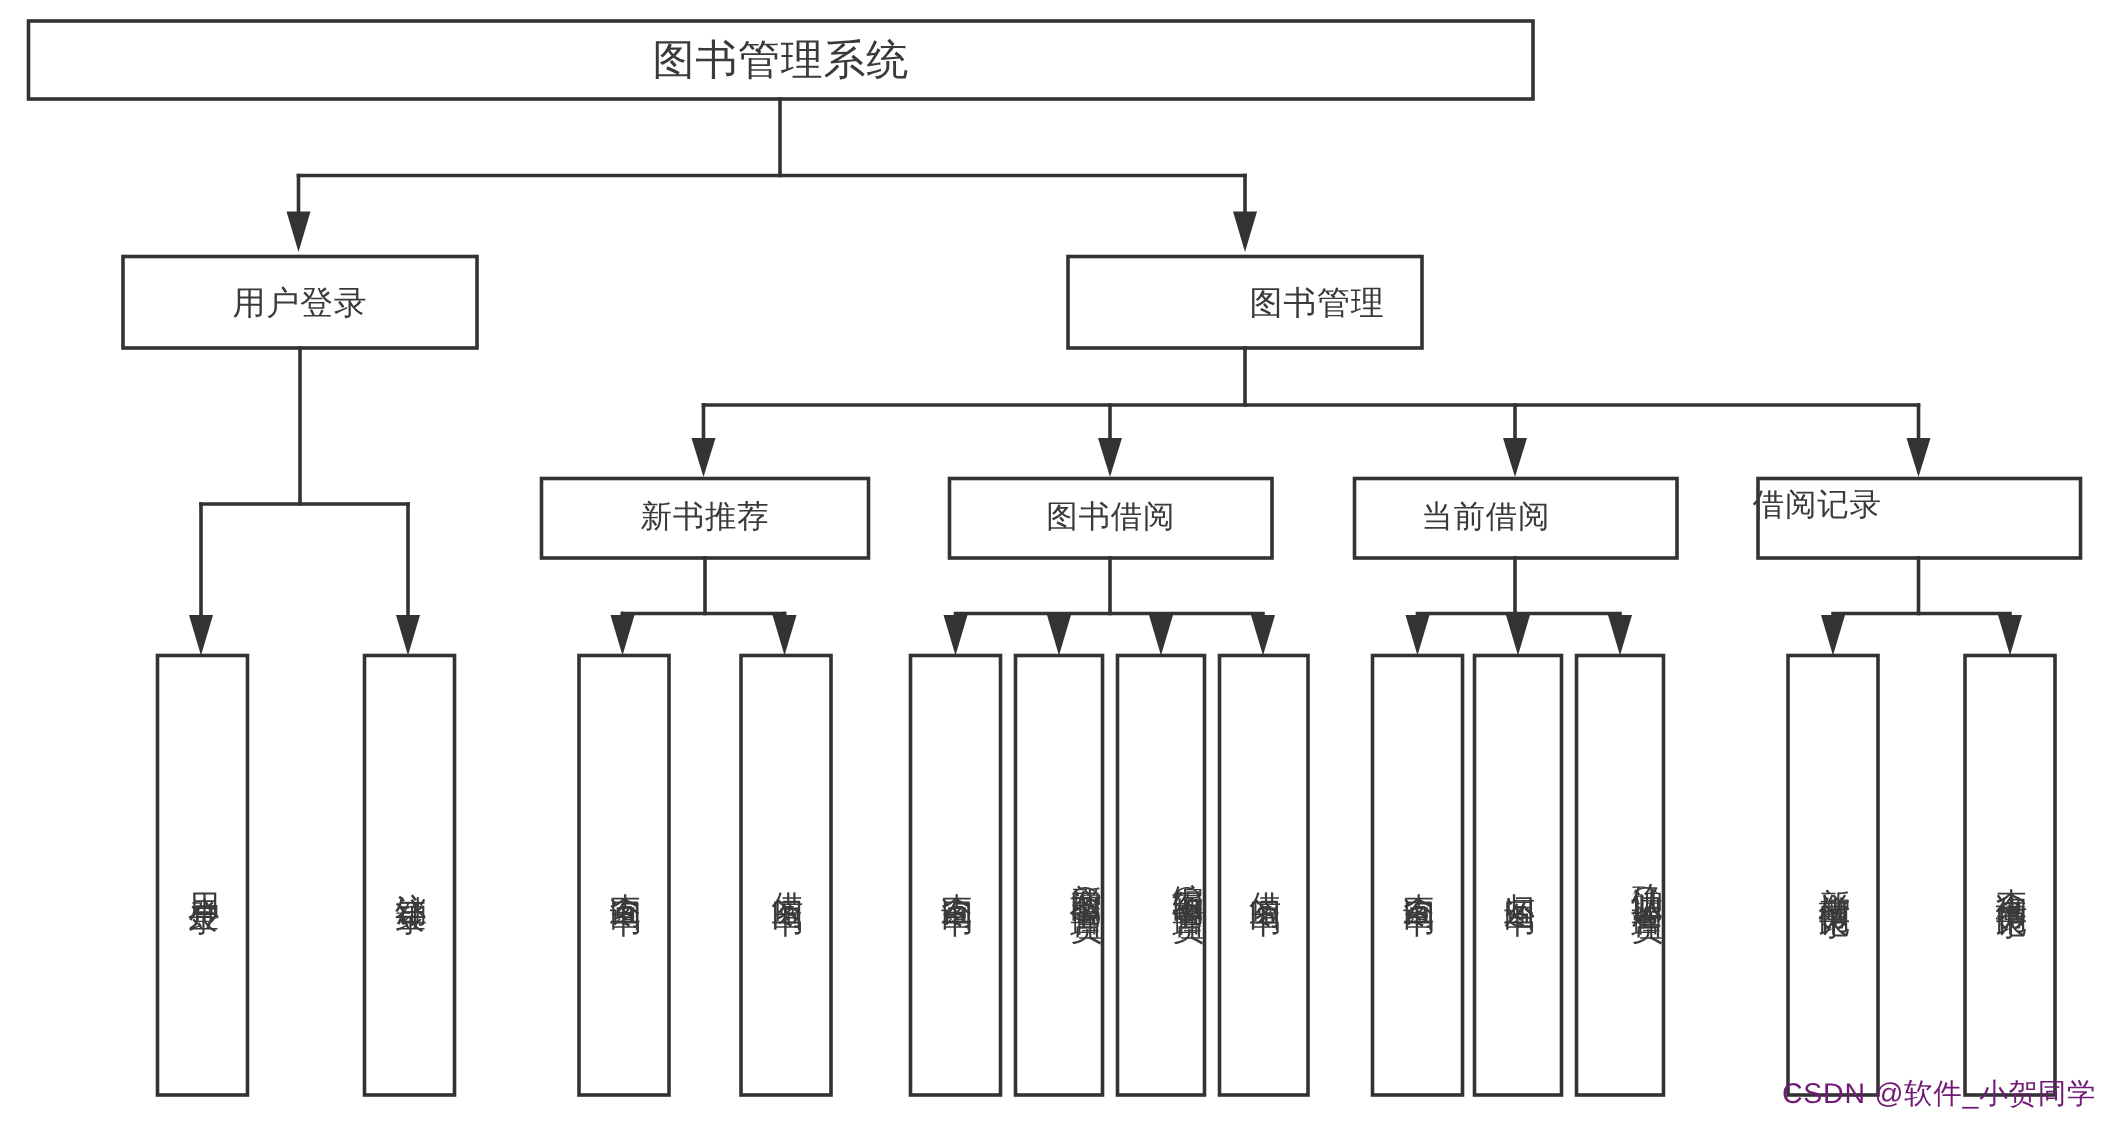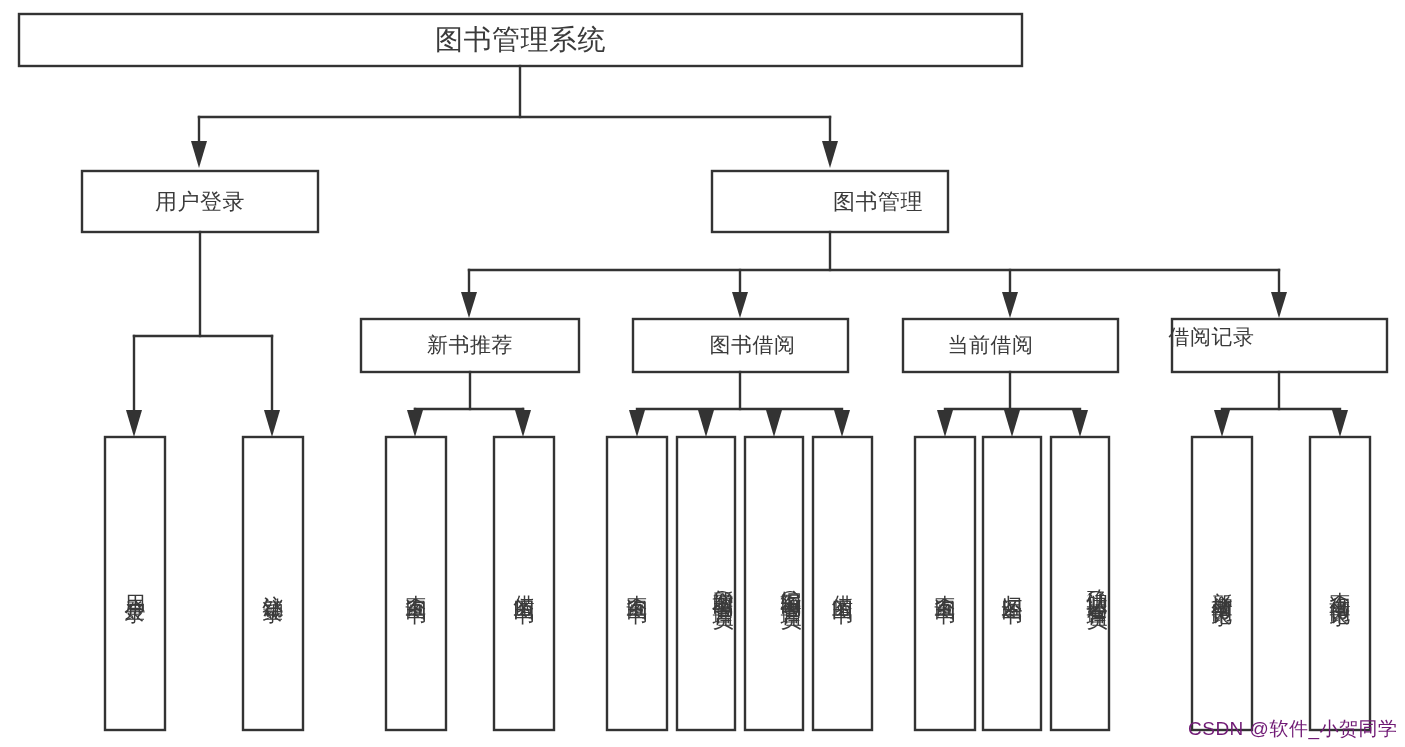--- a/index.html
+++ b/index.html
@@ -163,21 +163,21 @@
     <rect class="node-box" x="1192" y="437" width="60" height="293"></rect>
     <rect class="node-box" x="1310" y="437" width="60" height="293"></rect>
   </svg>
 
   <div class="node-label" style="left:19px; top:14px; width:1003px; height:52px; font-size:28px;">图书管理系统</div>
 
   <div class="node-label" style="left:82px; top:171px; width:236px; height:61px; font-size:22px;">用户登录</div>
   <div class="node-label" style="left:712px; top:171px; width:236px; height:61px; font-size:22px;margin-left:48px;">图书管理</div>
 
   <div class="node-label" style="left:361px; top:319px; width:218px; height:53px;">新书推荐</div>
-  <div class="node-label" style="left:633px; top:319px; width:215px; height:53px;padding-left:12px;">图书借阅</div>
+  <div class="node-label" style="left:633px; top:319px; width:215px; height:53px;">图书借阅</div>
   <div class="node-label" style="left:903px; top:319px; width:175px; height:53px;">当前借阅</div>
   <div class="node-label" style="left:1104px; top:319px; width:215px; height:36px;">借阅记录</div>
 
   <div class="node-label vertical tall" style="left:105px; top:437px; width:60px; height:293px;">用户登录</div>
   <div class="node-label vertical tall" style="left:243px; top:437px; width:60px; height:293px;">注销登录</div>
 
   <div class="node-label vertical tall" style="left:386px; top:437px; width:60px; height:293px;">查询图书</div>
   <div class="node-label vertical tall" style="left:494px; top:437px; width:60px; height:293px;">借阅图书</div>
 
   <div class="node-label vertical tall" style="left:607px; top:437px; width:60px; height:293px;">查询图书</div>

